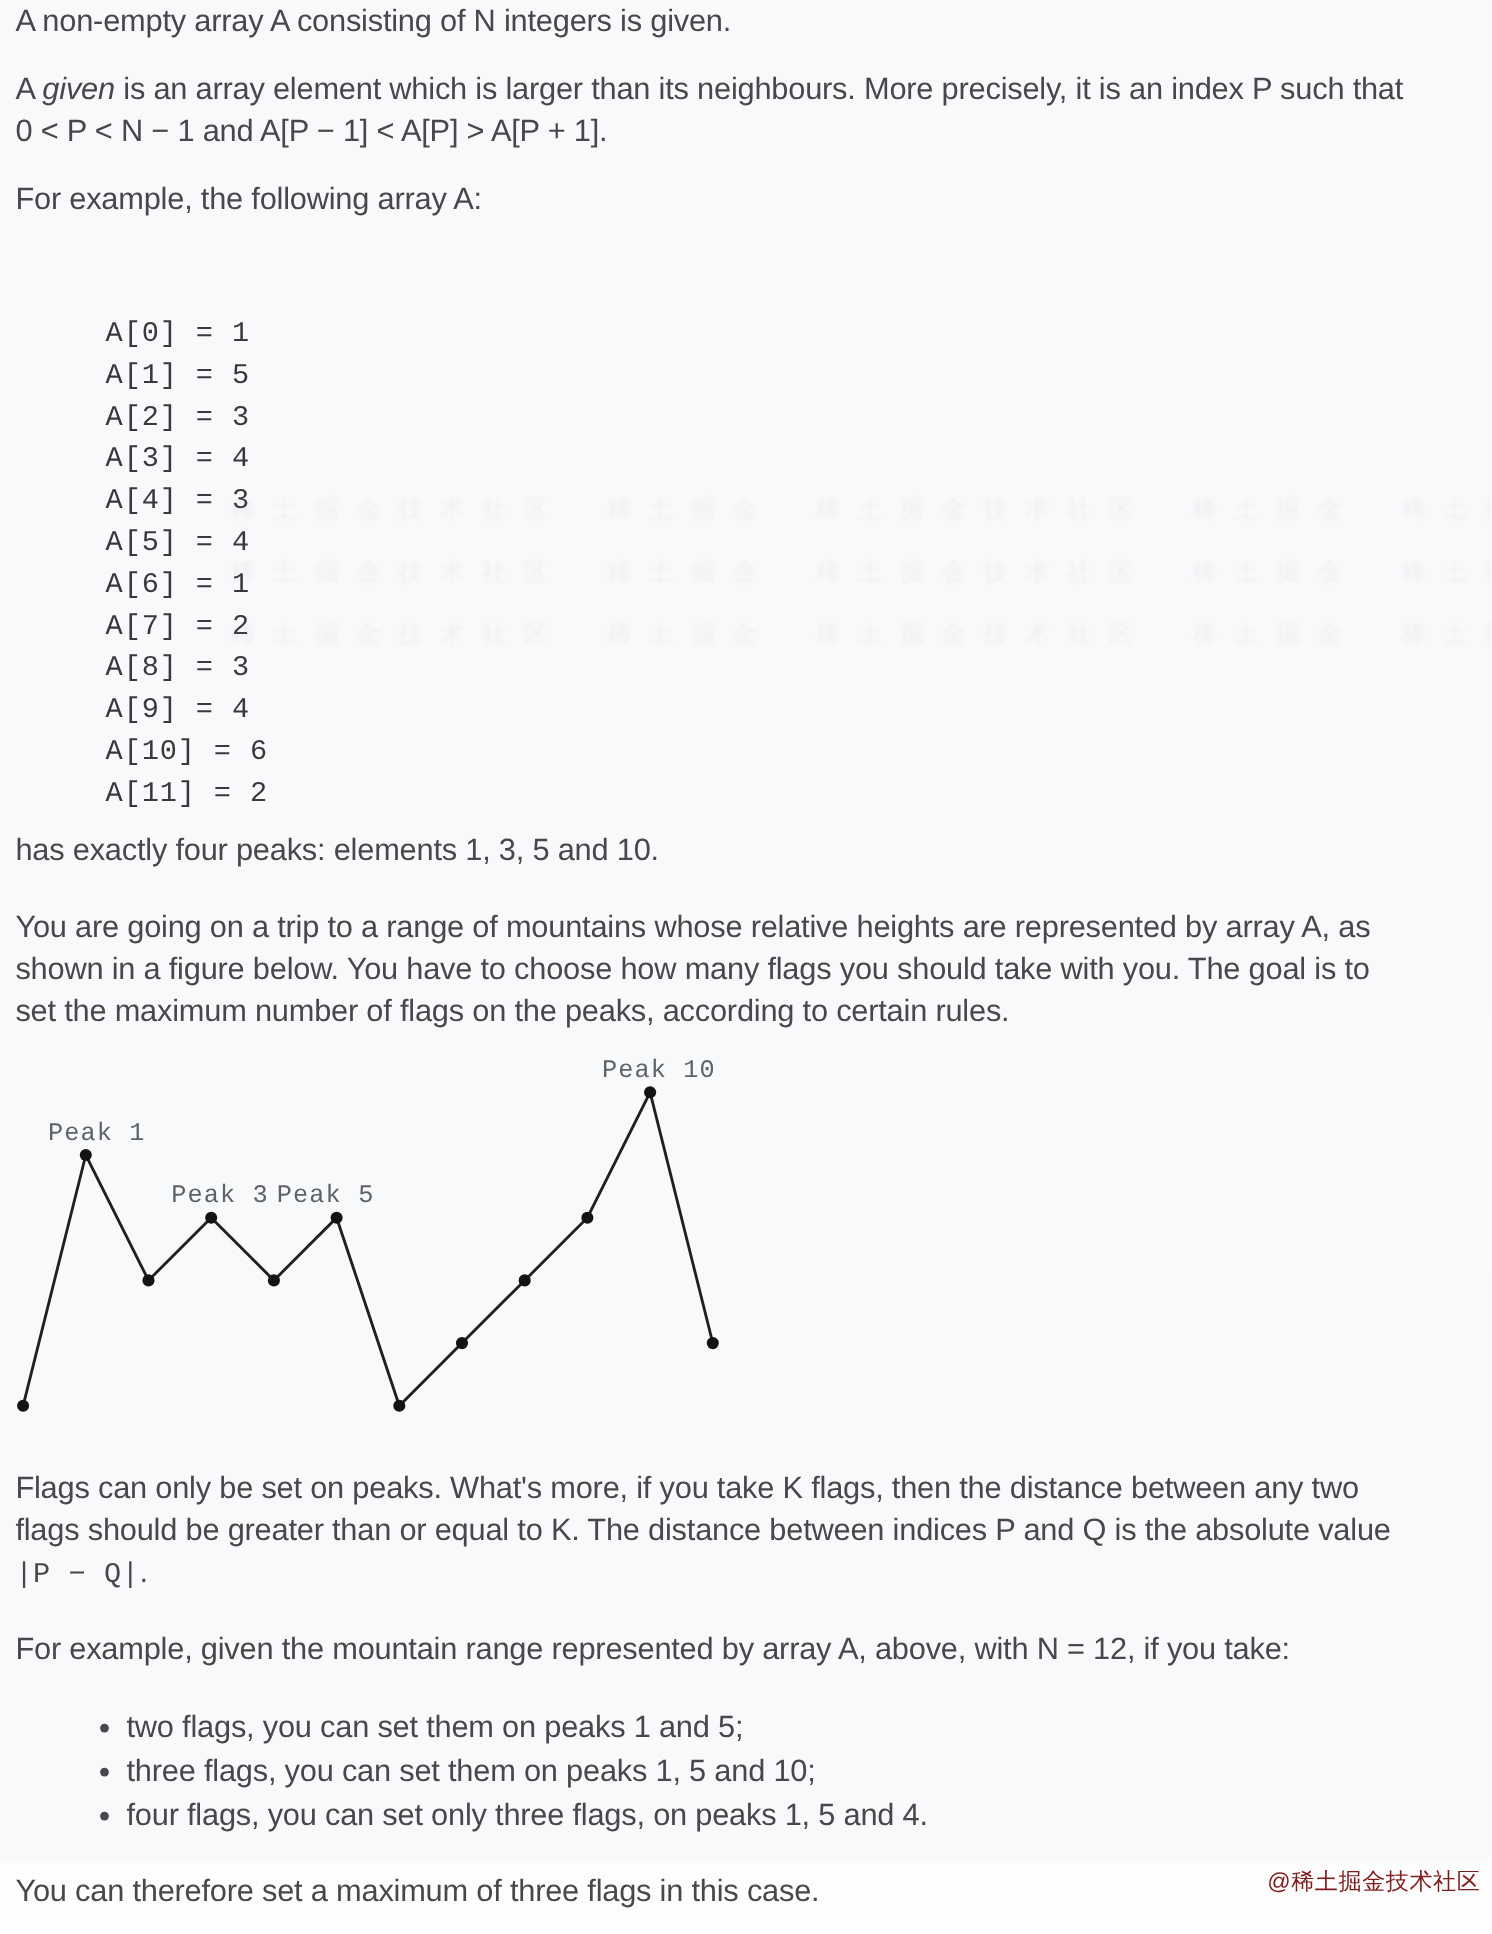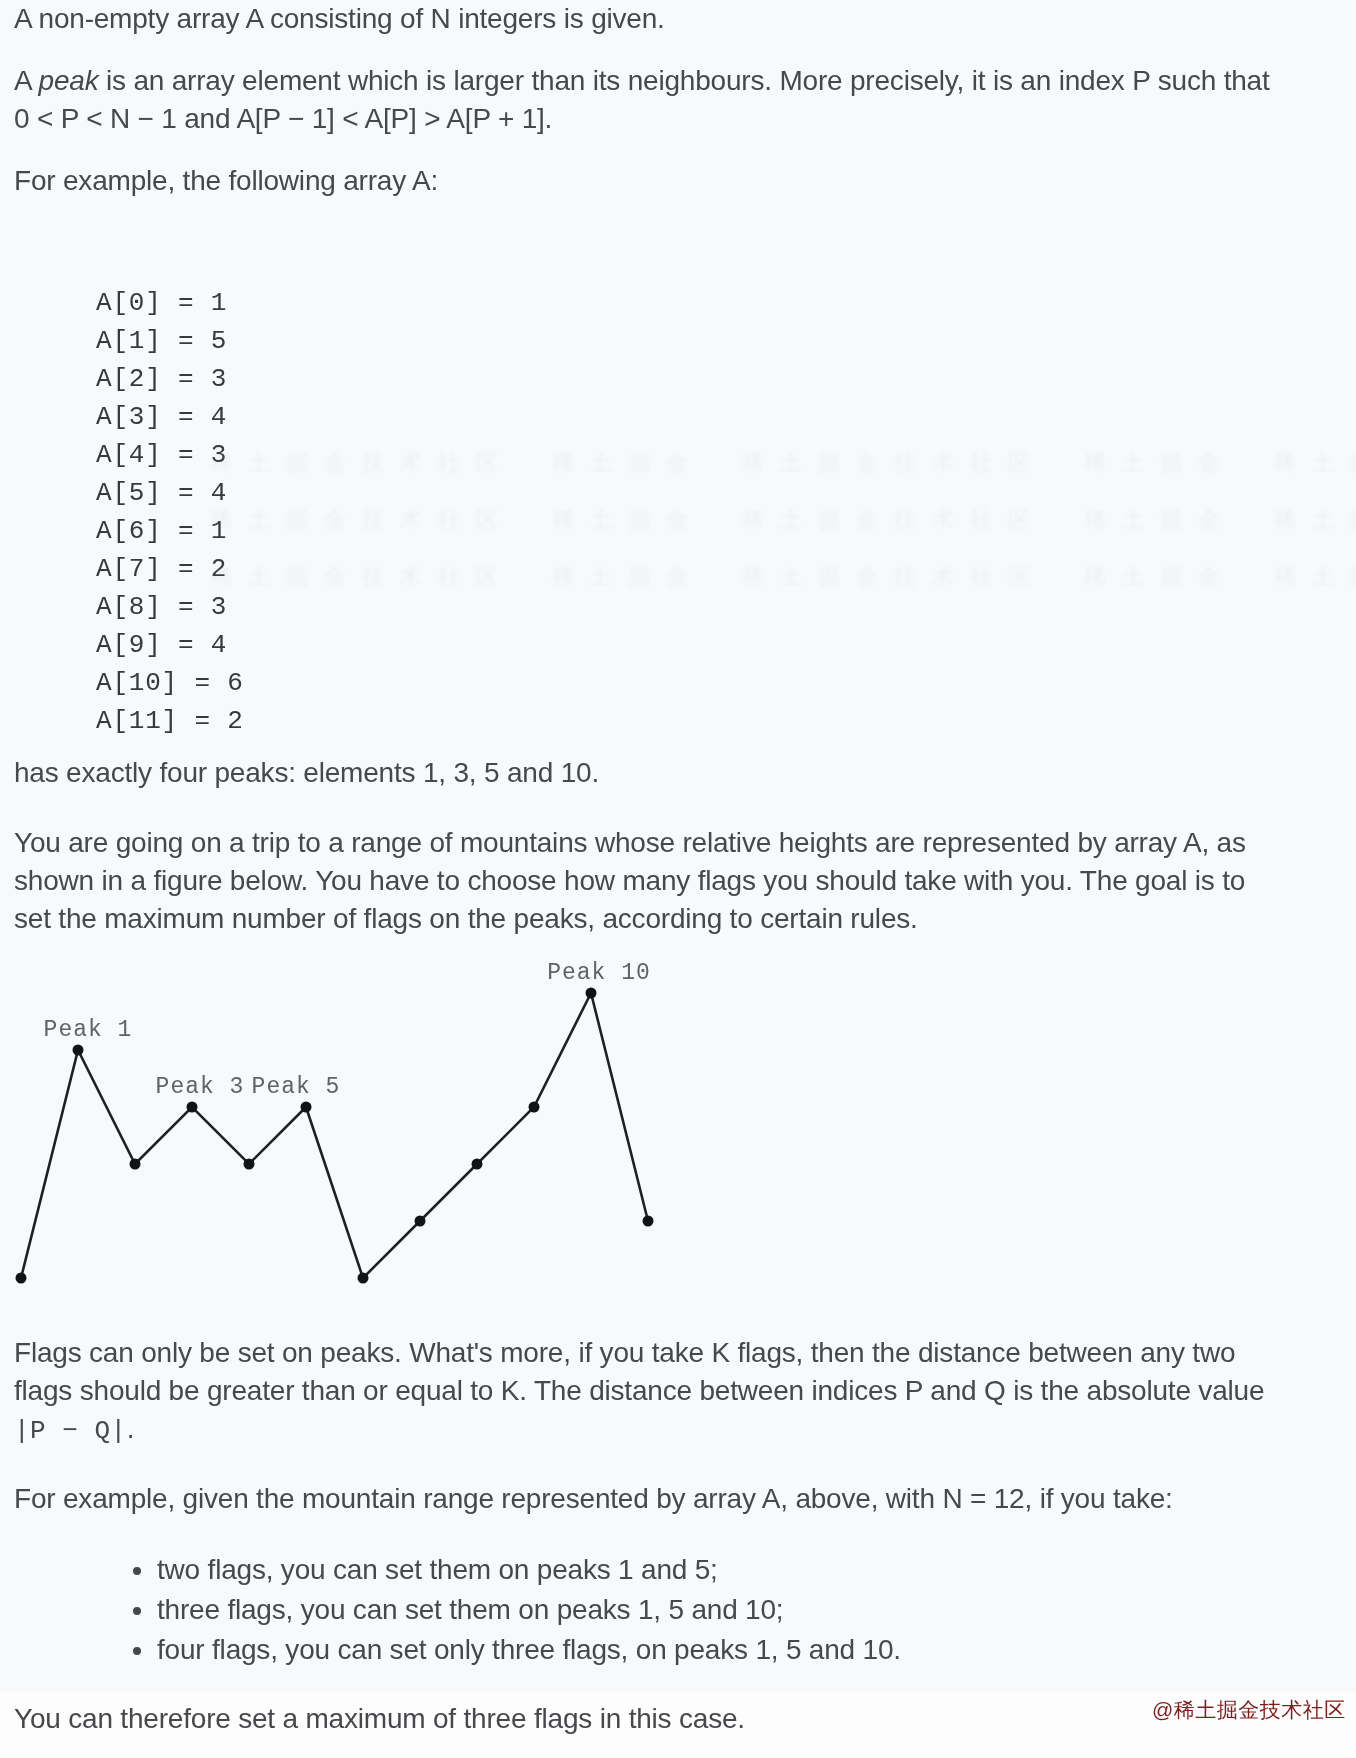--- a/index.html
+++ b/index.html
@@ -26,21 +26,21 @@
   .p-has{margin-top:0 !important;}
   .p-you{margin-top:32px !important;}
   figure.chart-figure{margin:18px 0 0 0;padding:0;width:680px;height:348px;}
   .p-flags{margin-top:30px !important;}
   .p-for{margin-top:30px !important;}
   ul.flag-list{
     margin:32px 0 0 0;padding:0 0 0 115px;
     list-style:none;
     font-size:28px;line-height:40px;letter-spacing:-0.2px;
   }
-  ul.flag-list li{position:relative;margin-left:42px;}
+  ul.flag-list li{position:relative;}
   ul.flag-list li::before{
     content:"";
     position:absolute;left:-24px;top:17px;
     width:8px;height:8px;border-radius:50%;
     background:#47484b;
   }
   .p-final{margin-top:30px !important;}
   .tt{font-family:"Liberation Mono","DejaVu Sans Mono",monospace;font-size:26px;letter-spacing:0.5px;}
   .footer-band{
     position:absolute;left:0;right:0;top:1692px;bottom:0;
@@ -74,21 +74,21 @@
 <body>
 
 <div class="page">
 
   <div class="wm-row r1">稀土掘金技术社区　稀土掘金　稀土掘金技术社区　稀土掘金　稀土掘金技术社区　稀土掘金　稀土掘金技术社区</div>
   <div class="wm-row r2">稀土掘金技术社区　稀土掘金　稀土掘金技术社区　稀土掘金　稀土掘金技术社区　稀土掘金　稀土掘金技术社区</div>
   <div class="wm-row r3">稀土掘金技术社区　稀土掘金　稀土掘金技术社区　稀土掘金　稀土掘金技术社区　稀土掘金　稀土掘金技术社区</div>
 
   <p class="p1">A non-empty array A consisting of N integers is given.</p>
 
-  <p class="p2"><span>A </span><i>peak</i><span> is an array element which is larger than its neighbours. More precisely, it is an index P such that</span><br><span>0 &lt; P &lt; N − 1 and A[P − 1] &lt; A[P] &gt; A[P + 1].</span></p>
+  <p class="p2"><span>A </span><i>given</i><span> is an array element which is larger than its neighbours. More precisely, it is an index P such that</span><br><span>0 &lt; P &lt; N − 1 and A[P − 1] &lt; A[P] &gt; A[P + 1].</span></p>
 
   <p class="p3">For example, the following array A:</p>
 
   <pre class="code">A[0] = 1<br>A[1] = 5<br>A[2] = 3<br>A[3] = 4<br>A[4] = 3<br>A[5] = 4<br>A[6] = 1<br>A[7] = 2<br>A[8] = 3<br>A[9] = 4<br>A[10] = 6<br>A[11] = 2</pre>
 
   <p class="p-has">has exactly four peaks: elements 1, 3, 5 and 10.</p>
 
   <p class="p-you">You are going on a trip to a range of mountains whose relative heights are represented by array A, as<br>shown in a figure below. You have to choose how many flags you should take with you. The goal is to<br>set the maximum number of flags on the peaks, according to certain rules.</p>
 
   <figure class="chart-figure">
@@ -113,21 +113,21 @@
       </svg>
   </figure>
 
   <p class="p-flags"><span>Flags can only be set on peaks. What's more, if you take K flags, then the distance between any two</span><br><span>flags should be greater than or equal to K. The distance between indices P and Q is the absolute value</span><br><span class="tt">|P − Q|</span><span>.</span></p>
 
   <p class="p-for">For example, given the mountain range represented by array A, above, with N = 12, if you take:</p>
 
   <ul class="flag-list">
     <li>two flags, you can set them on peaks 1 and 5;</li>
     <li>three flags, you can set them on peaks 1, 5 and 10;</li>
-    <li>four flags, you can set only three flags, on peaks 1, 5 and 10.</li>
+    <li>four flags, you can set only three flags, on peaks 1, 5 and 4.</li>
   </ul>
 
   <div class="footer-band"></div>
 
   <p class="p-final">You can therefore set a maximum of three flags in this case.</p>
 
   <div class="credit-watermark">@稀土掘金技术社区</div>
 
 </div>
 

